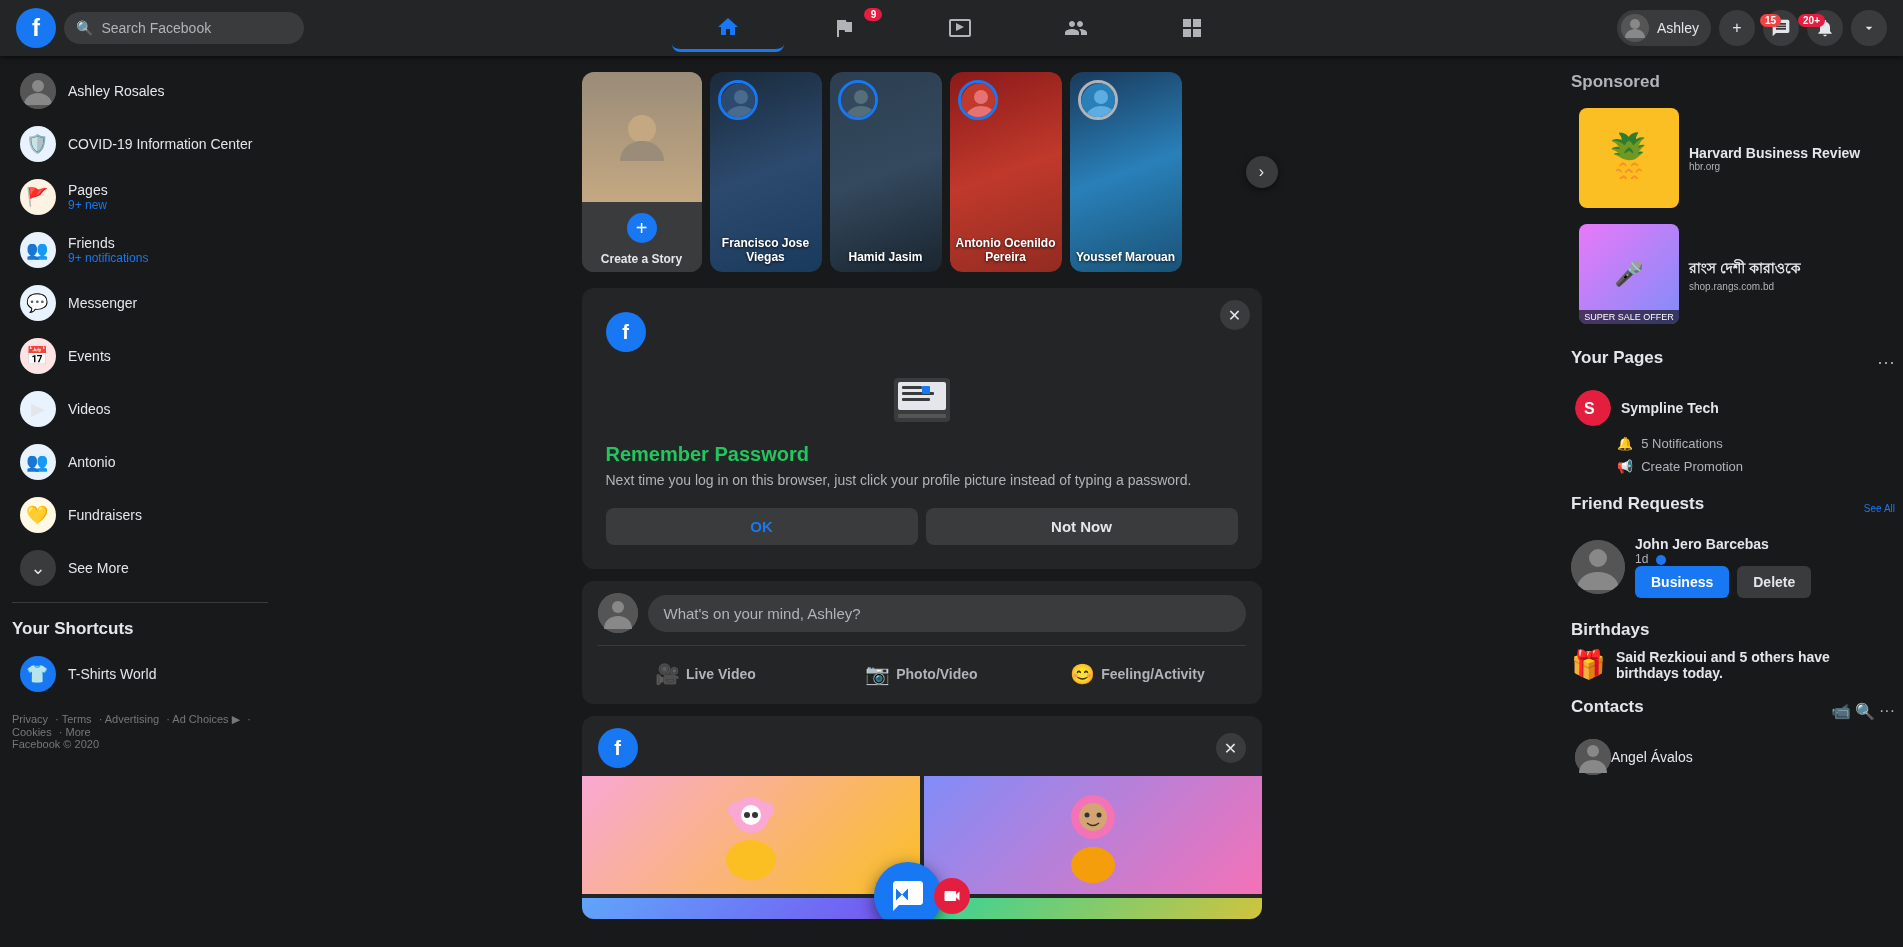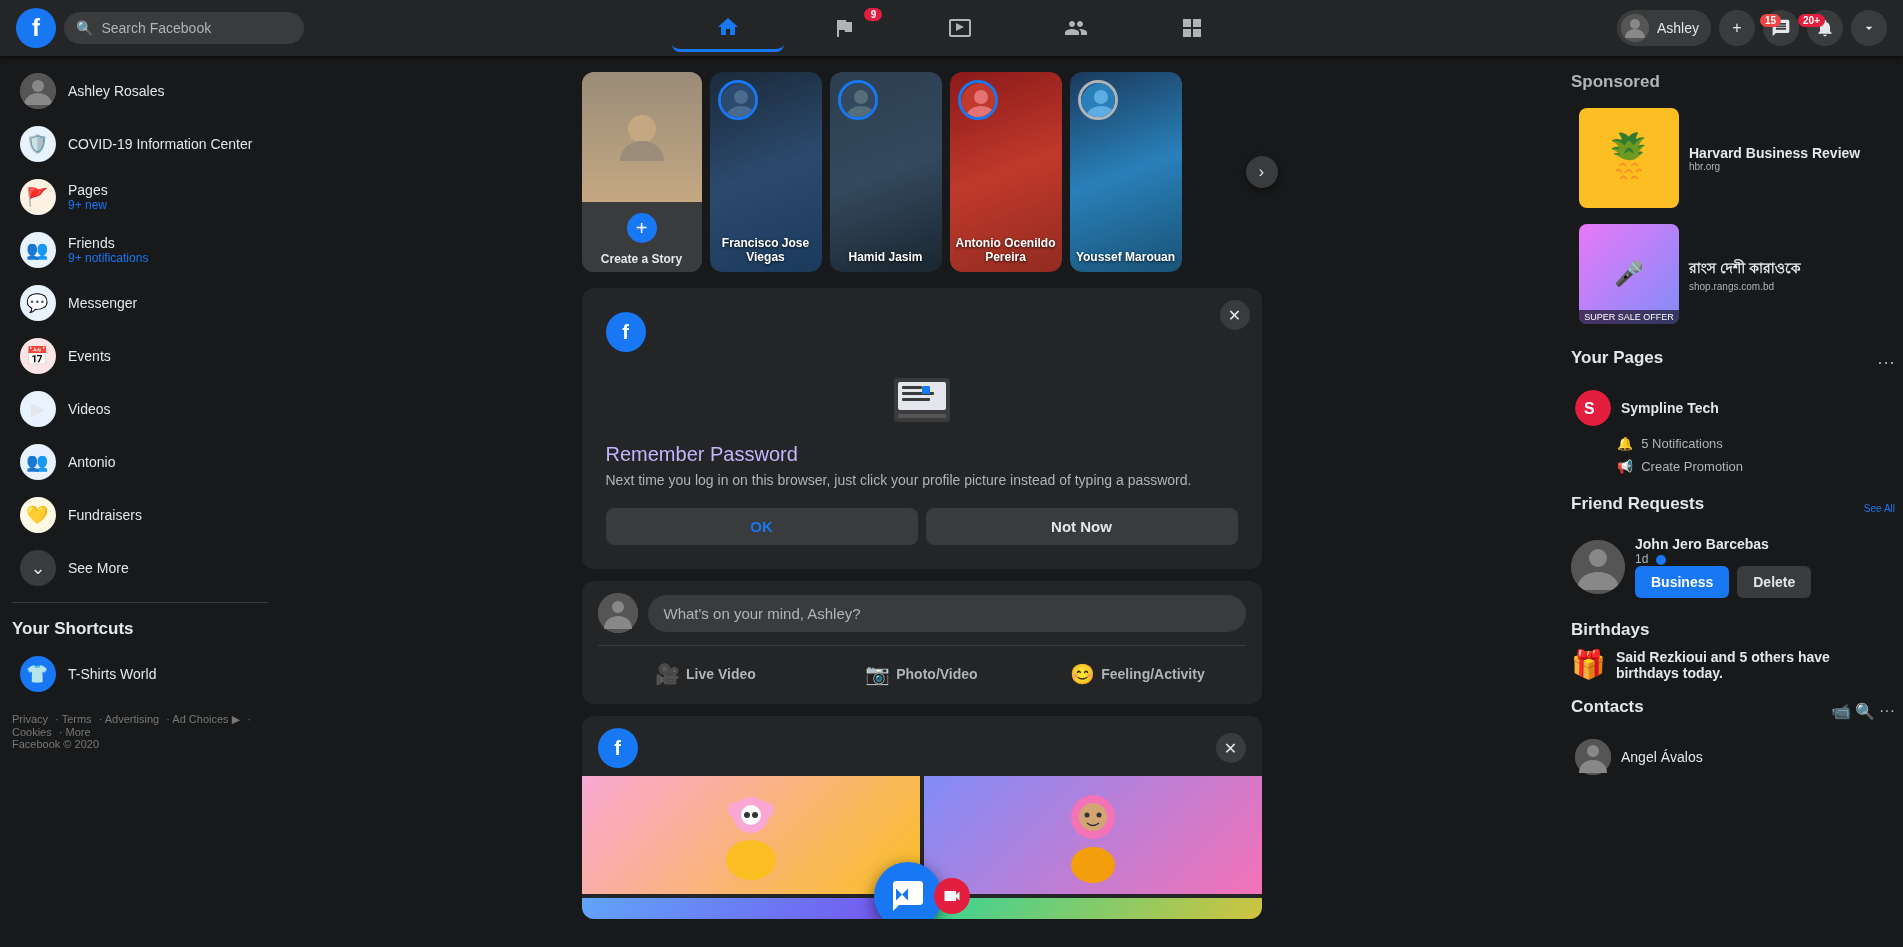--- a/index.html
+++ b/index.html
@@ -51,21 +51,21 @@
     .story-plus-btn { width: 36px; height: 36px; border-radius: 50%; background: #1877f2; display: flex; align-items: center; justify-content: center; color: white; font-size: 20px; margin: 0 auto 6px; border: 3px solid #3a3b3c; }
     .story-card-person { width: 112px; height: 200px; position: relative; }
     .story-avatar-ring { position: absolute; top: 8px; left: 8px; width: 40px; height: 40px; border-radius: 50%; border: 3px solid #1877f2; overflow: hidden; }
     .story-name { position: absolute; bottom: 8px; left: 6px; right: 6px; font-size: 12px; font-weight: 600; color: white; text-shadow: 0 1px 3px rgba(0,0,0,0.8); text-align: center; }
     .story-nav-btn { position: absolute; right: -12px; top: 50%; transform: translateY(-50%); width: 32px; height: 32px; border-radius: 50%; background: #3a3b3c; display: flex; align-items: center; justify-content: center; color: #e4e6eb; font-size: 16px; cursor: pointer; z-index: 5; box-shadow: 0 2px 6px rgba(0,0,0,0.5); }
 
     
     .dialog-card { background: #242526; border-radius: 12px; width: 680px; margin-bottom: 12px; padding: 24px; position: relative; }
     .dialog-fb-icon { width: 40px; height: 40px; border-radius: 50%; background: #1877f2; display: flex; align-items: center; justify-content: center; color: white; font-size: 20px; font-weight: bold; }
     .dialog-header { display: flex; align-items: center; gap: 12px; margin-bottom: 16px; }
-    .dialog-title { font-size: 20px; font-weight: 400; color: #c4b5fd; margin-bottom: 6px; margin-top: 11px; }
+    .dialog-title { font-size: 20px; font-weight: 700; color: #22c55e; margin-bottom: 6px; margin-top: 11px; }
     .dialog-desc { font-size: 14px; color: #b0b3b8; margin-bottom: 20px; }
     .dialog-close { position: absolute; top: 12px; right: 12px; width: 30px; height: 30px; border-radius: 50%; background: #3a3b3c; border: none; cursor: pointer; color: #e4e6eb; font-size: 16px; display: flex; align-items: center; justify-content: center; }
     .dialog-buttons { display: flex; gap: 8px; }
     .btn-ok { flex: 1; padding: 10px; border-radius: 8px; background: #3a3b3c; border: none; cursor: pointer; color: #1877f2; font-size: 15px; font-weight: 600; }
     .btn-notnow { flex: 1; padding: 10px; border-radius: 8px; background: #3a3b3c; border: none; cursor: pointer; color: #e4e6eb; font-size: 15px; font-weight: 600; }
 
     
     .post-box { background: #242526; border-radius: 12px; width: 680px; margin-bottom: 12px; padding: 12px 16px; }
     .post-input-row { display: flex; align-items: center; gap: 10px; margin-bottom: 12px; }
     .post-avatar { width: 40px; height: 40px; border-radius: 50%; background: #555; flex-shrink: 0; }
@@ -121,21 +121,21 @@
     
     .birthdays { margin-top: 16px; }
     .birthday-item { display: flex; align-items: center; gap: 10px; }
     .birthday-icon { font-size: 28px; }
     .birthday-text { font-size: 14px; color: #e4e6eb; }
     .birthday-text span { font-weight: 600; }
 
     
     .contacts { margin-top: 16px; }
     .contacts-header { display: flex; align-items: center; justify-content: space-between; margin-bottom: 8px; }
-    .contact-item { display: flex; align-items: center; gap: 10px; padding: 6px 4px; cursor: pointer; border-radius: 8px; }
+    .contact-item { display: flex; align-items: center; padding: 6px 4px; cursor: pointer; border-radius: 8px; }
     .contact-avatar { width: 36px; height: 36px; border-radius: 50%; background: #555; flex-shrink: 0; display: flex; align-items: center; justify-content: center; font-size: 14px; color: #e4e6eb; }
     .contact-name { font-size: 14px; color: #e4e6eb; }
     .contacts-actions { display: flex; gap: 4px; }
     .contact-icon-btn { background: none; border: none; color: #b0b3b8; cursor: pointer; font-size: 16px; }
 
     
     .footer { padding: 12px; font-size: 11px; color: #777; }
     .footer a { color: #777; text-decoration: none; margin-right: 4px; }
     .story-bg-2 { background: linear-gradient(180deg, #4a7c59 0%, #2d5a3d 100%); width: 100%; height: 100%; display: flex; align-items: center; justify-content: center; }
 

